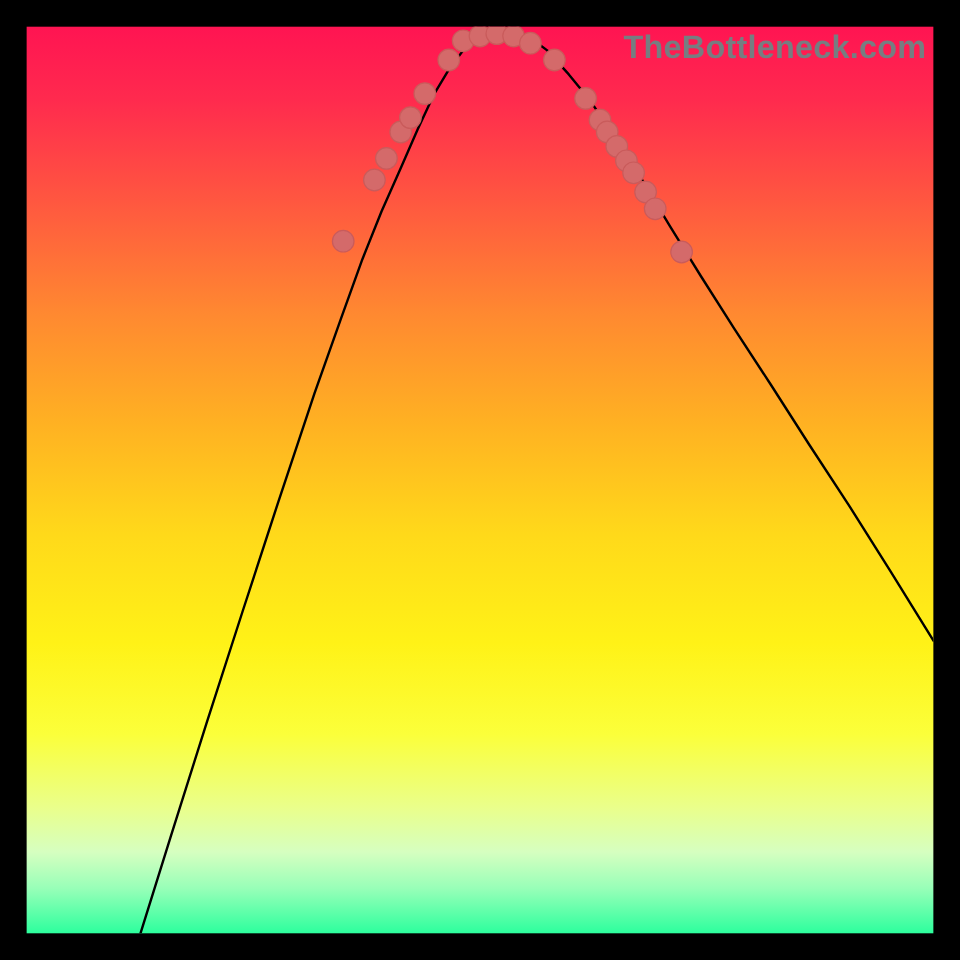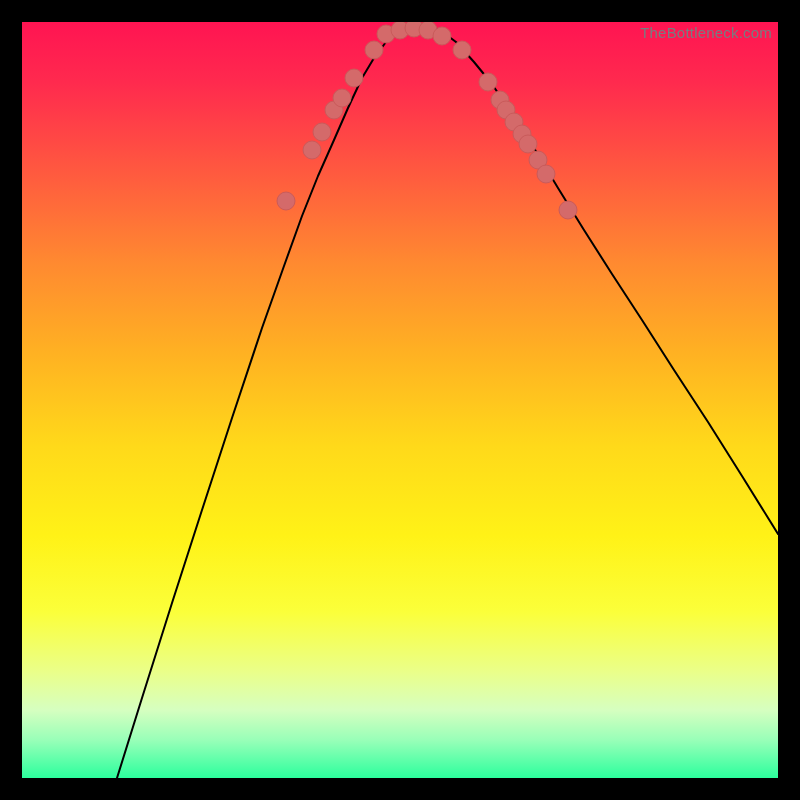--- a/index.html
+++ b/index.html
@@ -34,23 +34,23 @@
       #d6ffc0 91%,
       #98ffb8 95%,
       #2cff9d 100%
     );
   }
   .watermark {
     position: absolute;
     top: 2px;
     right: 6px;
     font-family: Arial, Helvetica, sans-serif;
-    font-size: 15px;
+    font-size: 27px;
     color: #777d81;
-    font-weight: 400;
+    font-weight: 700;
     letter-spacing: 0.2px;
   }
   svg.curve {
     position: absolute;
     inset: 0;
     width: 756px;
     height: 756px;
   }
 </style>
 </head>

